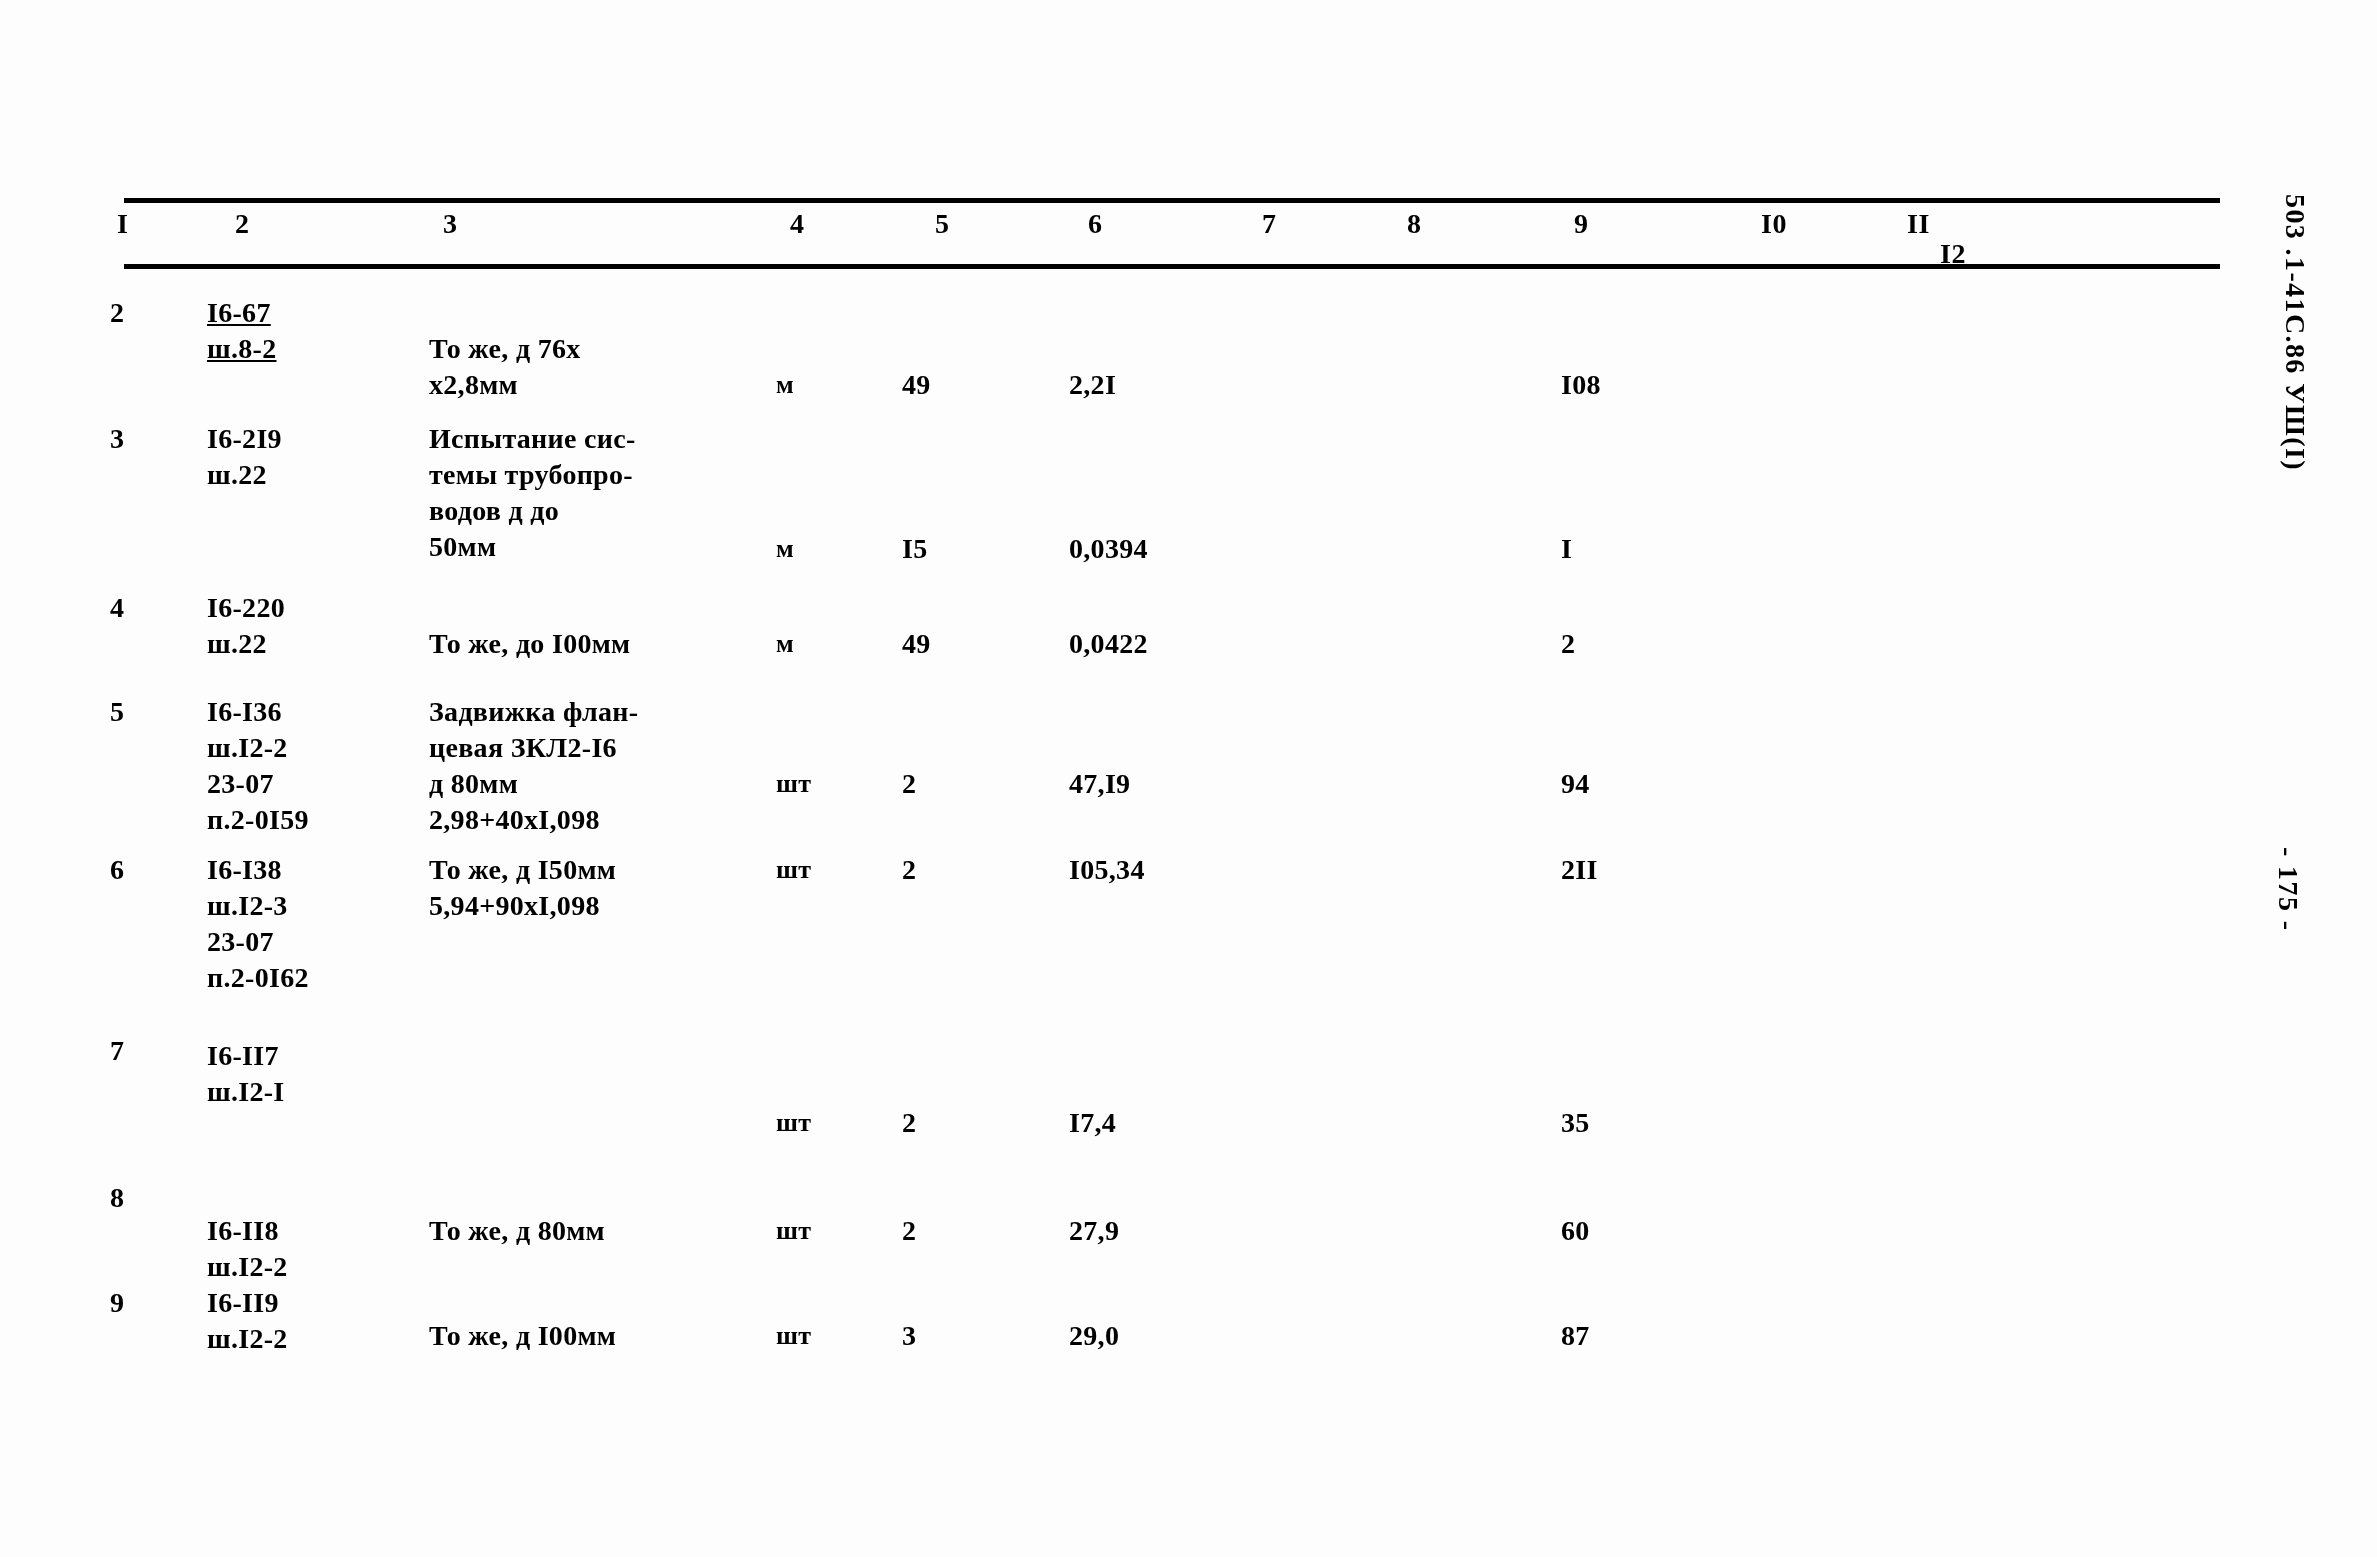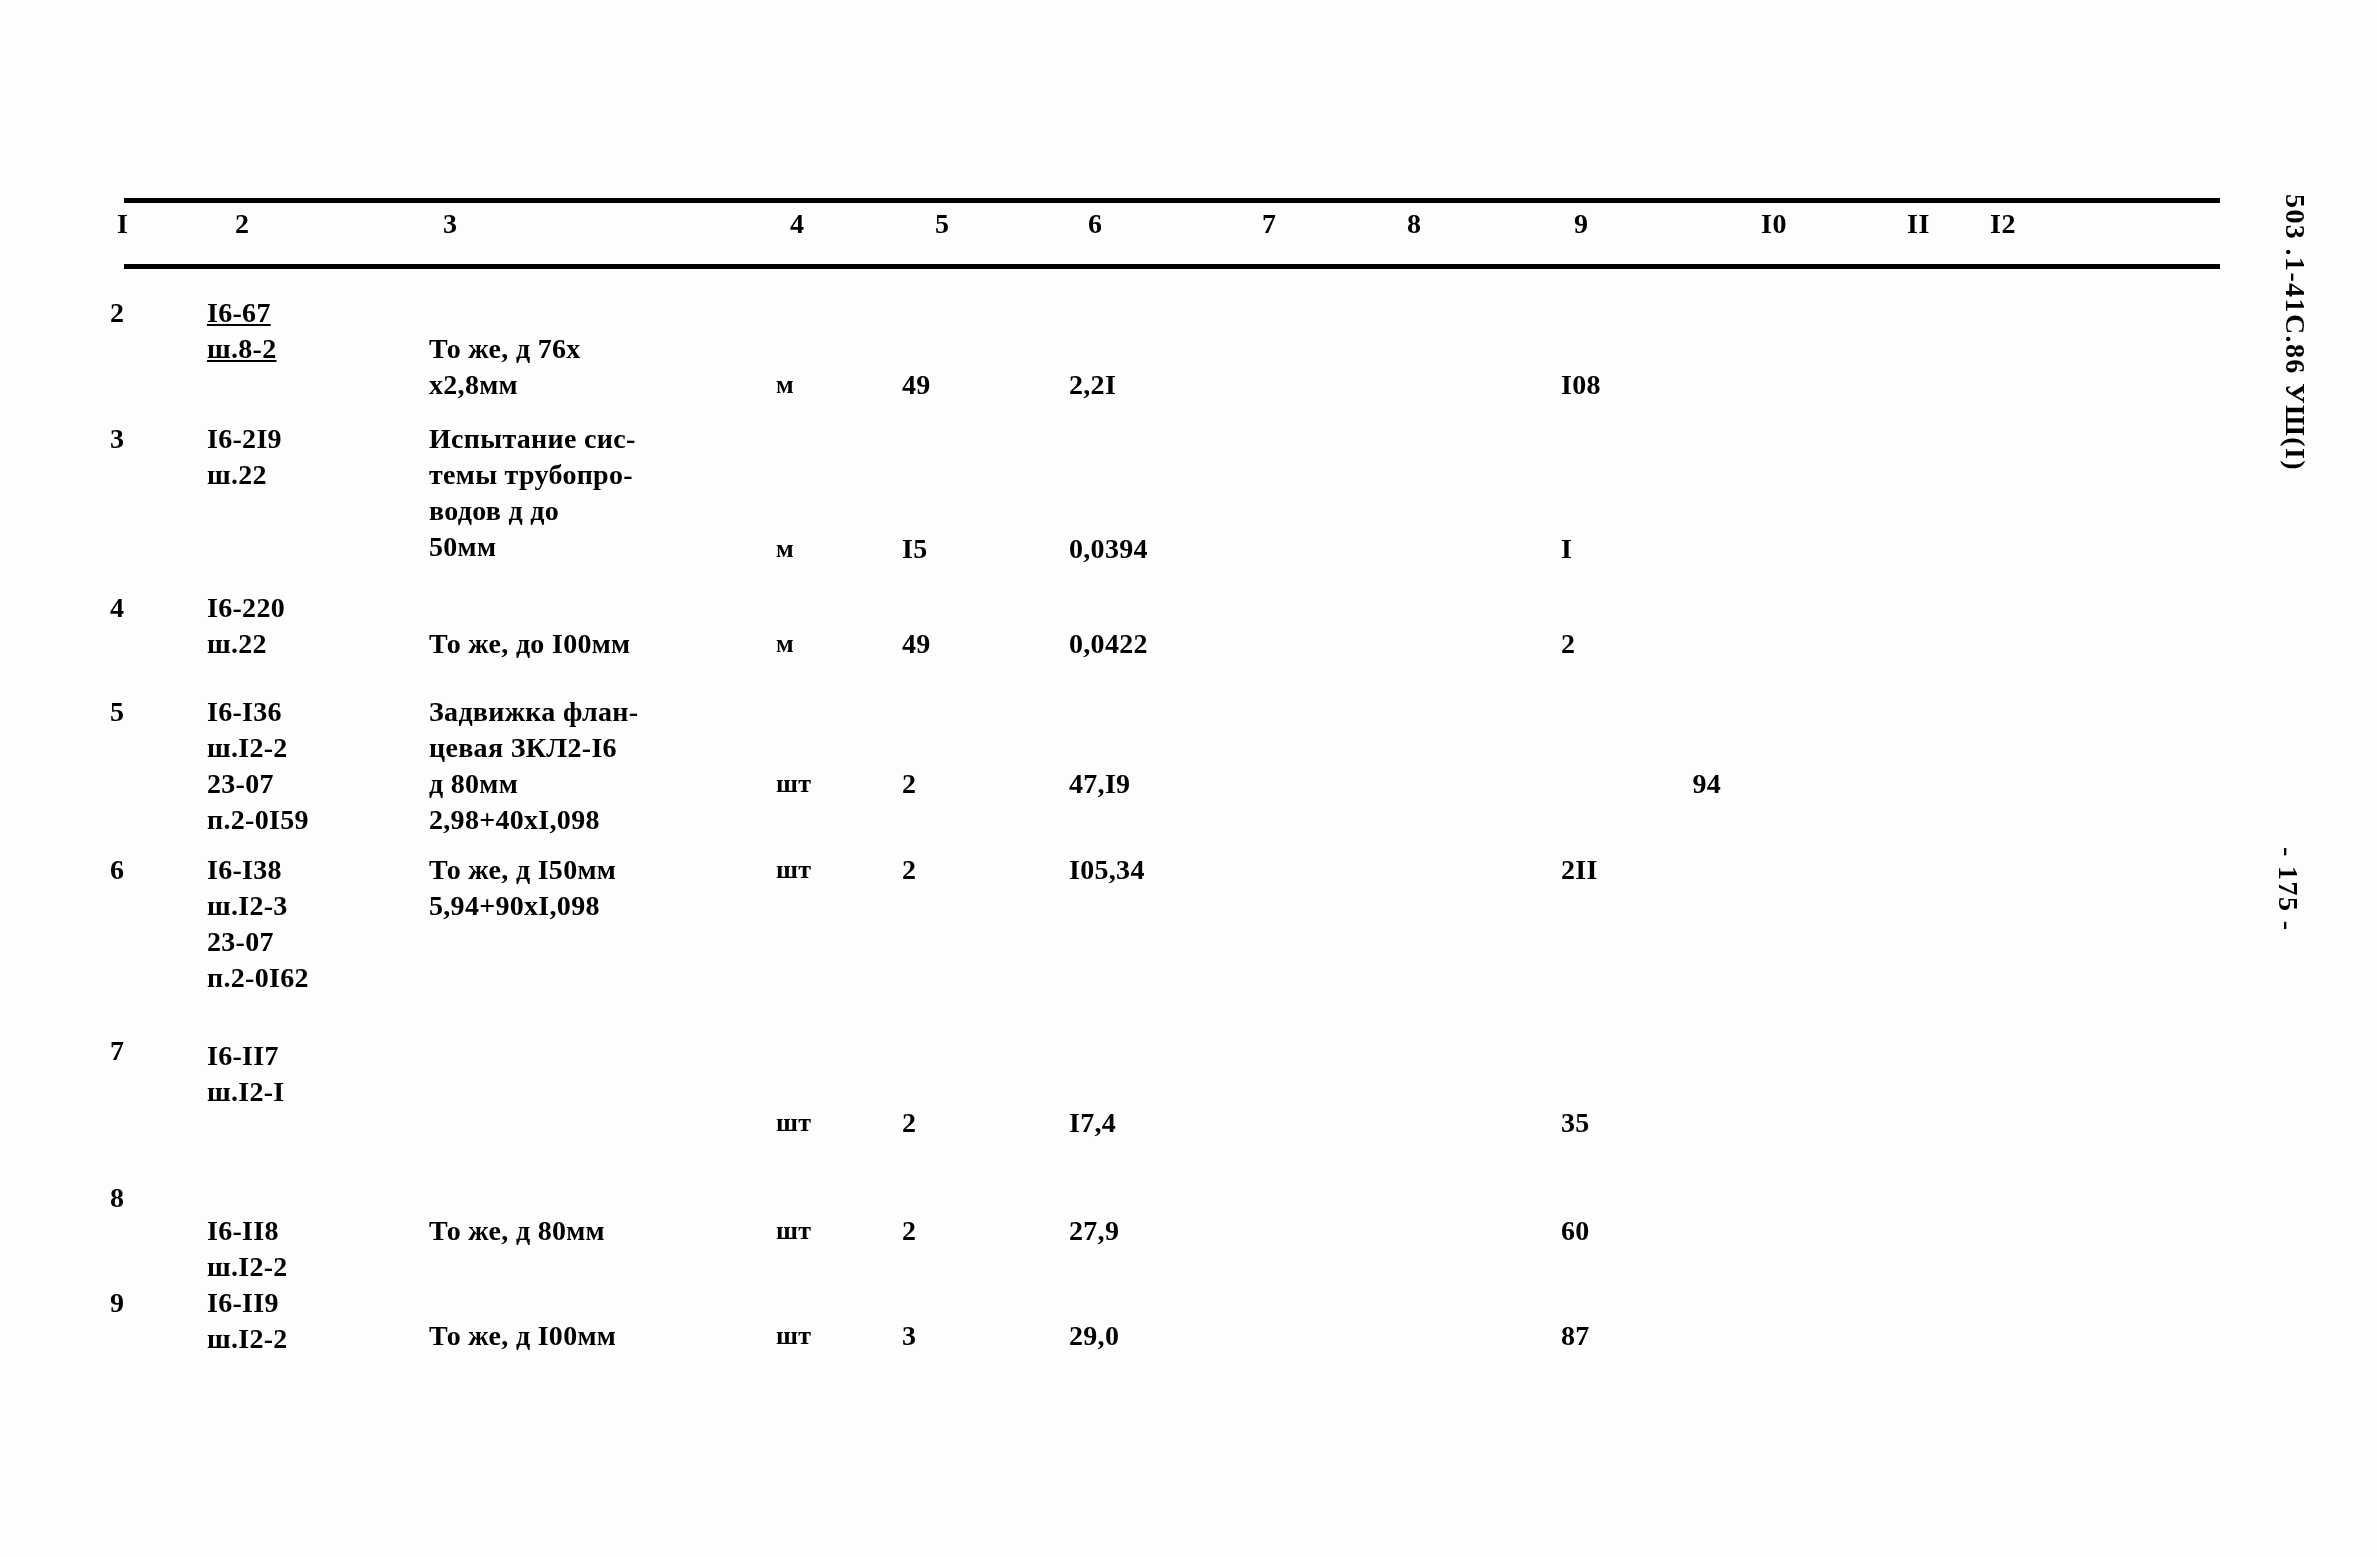--- a/index.html
+++ b/index.html
@@ -107,21 +107,21 @@
   <div class="colhead" style="left:235px;">2</div>
   <div class="colhead" style="left:443px;">3</div>
   <div class="colhead" style="left:790px;">4</div>
   <div class="colhead" style="left:935px;">5</div>
   <div class="colhead" style="left:1088px;">6</div>
   <div class="colhead" style="left:1262px;">7</div>
   <div class="colhead" style="left:1407px;">8</div>
   <div class="colhead" style="left:1574px;">9</div>
   <div class="colhead" style="left:1761px;">I0</div>
   <div class="colhead" style="left:1907px;">II</div>
-  <div class="colhead" style="left:1990px;">I2</div>
+  <div class="colhead" style="left:1940px;margin-top:30px;">I2</div>
 
   <div class="tbody">
 
     <div class="row" style="height:130px;">
       <div class="cell c1" style="top:4.2px;">2</div>
       <div class="cell c2" style="top:4.2px;text-decoration:underline;">I6-67
 ш.8-2</div>
       <div class="cell c3" style="top:40px;">То же, д 76х
 х2,8мм</div>
       <div class="cell c4 units" style="top:76px;">м</div>
@@ -178,21 +178,21 @@
 п.2-0I59</div>
       <div class="cell c3" style="top:0px;">Задвижка флан-
 цевая ЗКЛ2-I6
 д 80мм
 2,98+40хI,098</div>
       <div class="cell c4 units" style="top:72px;">шт</div>
       <div class="cell c5" style="top:72px;">2</div>
       <div class="cell c6" style="top:72px;">47,I9</div>
       <div class="cell c7" style="top:72px;"></div>
       <div class="cell c8" style="top:72px;"></div>
-      <div class="cell c9" style="top:72px;text-align:right;">94</div>
+      <div class="cell c9" style="top:72px;">94</div>
       <div class="cell c10" style="top:72px;"></div>
       <div class="cell c11" style="top:72px;"></div>
       <div class="cell c12" style="top:72px;"></div>
     </div>
 
     <div class="row" style="height:168px;">
       <div class="cell c1" style="top:0px;">6</div>
       <div class="cell c2" style="top:0px;">I6-I38
 ш.I2-3
 23-07

